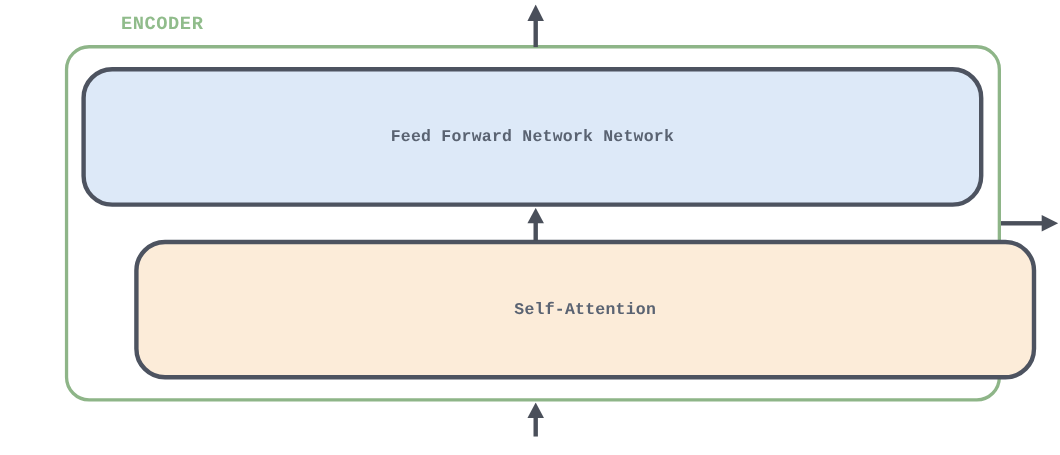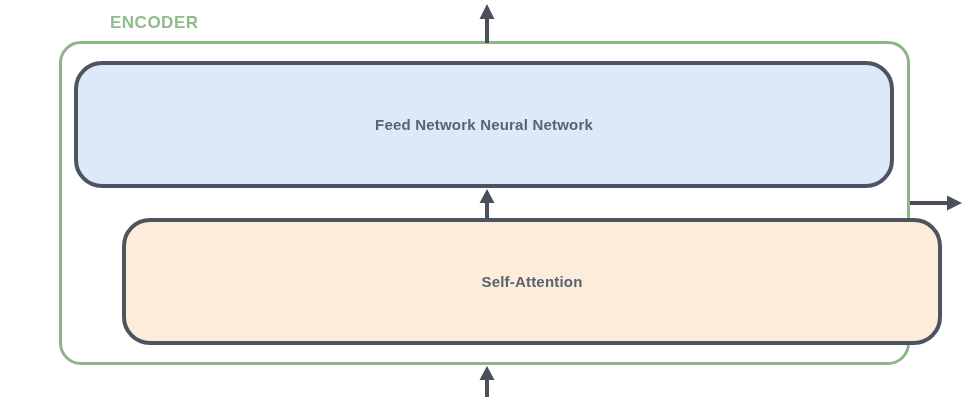--- a/index.html
+++ b/index.html
@@ -15,20 +15,21 @@
   * { margin: 0; padding: 0; box-sizing: border-box; }
   html, body { background: var(--background); }
   body { font-family: "Liberation Sans", "DejaVu Sans", sans-serif; }
 
   .canvas {
     position: relative;
     width: 964px;
     height: 414px;
     background: var(--background);
     overflow: hidden;
+    font-family: Liberation Mono, monospace;
   }
 
   .encoder-label {
     position: absolute;
     left: 110px;
     top: 13px;
     font-size: 17px;
     font-weight: 700;
     letter-spacing: 0.5px;
     color: var(--encoder-label);
@@ -78,21 +79,21 @@
 </head>
 <body>
 
 <div class="canvas">
 
   <div class="encoder-label">ENCODER</div>
 
   <div class="encoder-box"></div>
 
   <div class="block block-ffnn">
-    <span class="block-label">Feed Network Neural Network</span>
+    <span class="block-label">Feed Forward Network Network</span>
   </div>
 
   <div class="block block-attention">
     <span class="block-label">Self-Attention</span>
   </div>
 
   <svg class="arrow arrow-top" width="20" height="39" viewBox="0 0 20 39" aria-hidden="true">
     <rect x="8" y="12" width="4" height="27"></rect>
     <polygon points="10,0 2.5,15 17.5,15"></polygon>
   </svg>

